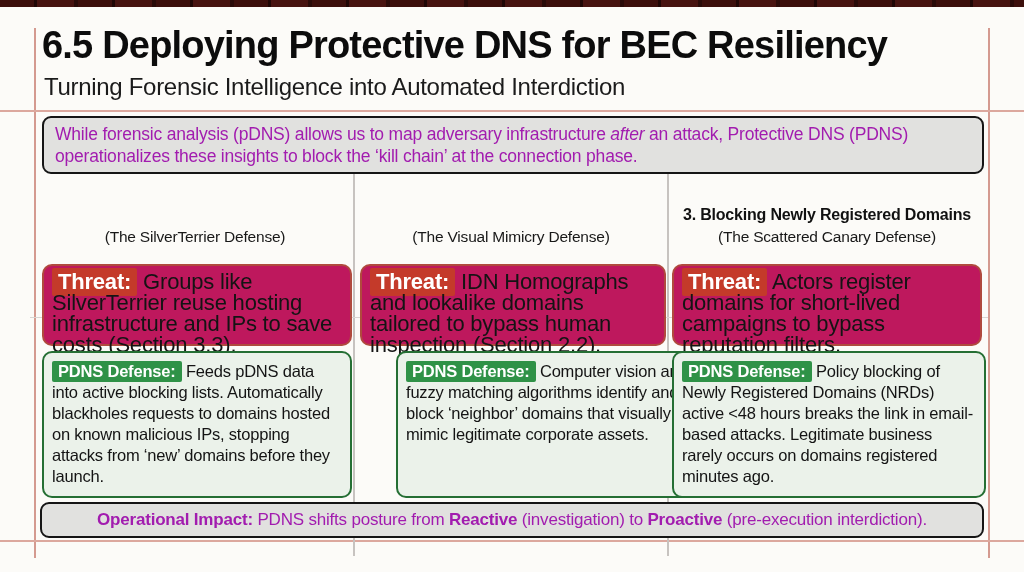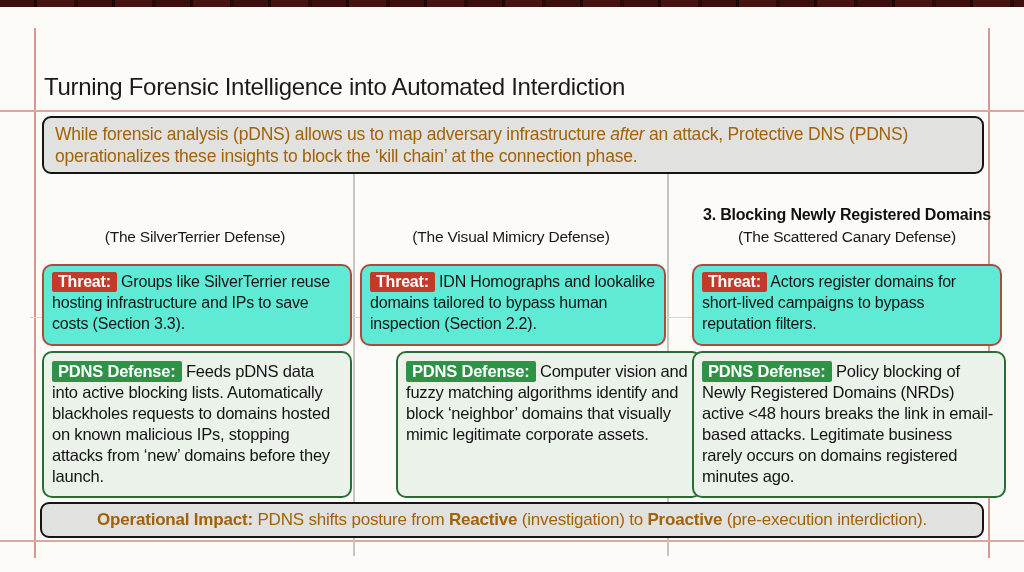--- a/index.html
+++ b/index.html
@@ -15,35 +15,35 @@
   .vline{width:2px;background:#d49a90;}
   .hline{height:2px;background:#dca89e;}
   .gline-v{width:2px;background:#c7c3c0;}
   .gline-h{height:1px;background:#d9d5d2;}
 
   .z1{position:absolute;z-index:1;}
 
   .title{left:42px;top:24px;width:940px;font-size:38px;font-weight:800;color:#0c0c0c;letter-spacing:-0.8px;}
   .subtitle{left:44px;top:73px;width:900px;font-size:24px;font-weight:400;color:#1b1b1b;letter-spacing:-0.3px;}
 
-  .panel{background:#e1e1df;border:2px solid #151515;border-radius:9px;color:#a16207;}
+  .panel{background:#e1e1df;border:2px solid #151515;border-radius:9px;color:#a21caf;}
   .intro-box{left:42px;top:116px;width:916px;padding:5px 11px;font-size:17.5px;line-height:22px;letter-spacing:-0.2px;}
   .intro-box i{font-style:italic;}
 
   .mech-header{left:360px;top:182px;width:302px;text-align:center;font-size:15.5px;font-weight:700;color:#111;}
 
   .col-title{top:206px;text-align:center;font-size:16px;font-weight:700;color:#111;letter-spacing:-0.2px;}
   .col-sub{top:228px;text-align:center;font-size:15.5px;color:#181818;letter-spacing:-0.2px;}
 
   .c1{left:42px;width:306px;}
   .c2{left:360px;width:302px;}
-  .c3{left:692px;width:310px;}
+  .c3{left:672px;width:310px;}
 
-  .tbox{top:264px;height:68px;background:#5eead4;border:2px solid #b04a3e;border-radius:10px;
-        padding:5px 8px;font-size:16px;line-height:21px;color:#141414;letter-spacing:-0.2px;}
+  .tbox{top:264px;height:68px;background:#be185d;border:2px solid #b04a3e;border-radius:10px;
+        padding:5px 8px;font-size:22px;line-height:21px;color:#141414;letter-spacing:-0.2px;}
   .dbox{top:351px;height:127px;background:#ebf2ea;border:2px solid #256f34;border-radius:10px;
         padding:8px 8px;font-size:16.5px;line-height:21px;color:#141414;letter-spacing:-0.2px;}
   .c1.tbox,.c2.tbox,.c3.tbox{width:290px;}
   .c2.tbox{width:286px;}
   .c1.dbox{width:290px;}
   .c2.dbox{width:286px;margin-left:36px;}
   .c3.dbox{width:294px;}
 
   .chip{font-weight:700;color:#ffffff;padding:1px 6px 2px 6px;border-radius:2px;
         -webkit-box-decoration-break:clone;box-decoration-break:clone;}
@@ -62,20 +62,21 @@
   <div class="top-bar"></div>
 
   <div class="guide vline" style="left:34px;top:28px;height:530px;"></div>
   <div class="guide vline" style="left:988px;top:28px;height:530px;"></div>
   <div class="guide hline" style="left:0;top:110px;width:1024px;"></div>
   <div class="guide hline" style="left:0;top:540px;width:1024px;"></div>
   <div class="guide gline-v" style="left:353px;top:172px;height:384px;"></div>
   <div class="guide gline-v" style="left:667px;top:172px;height:384px;"></div>
   <div class="guide gline-h" style="left:30px;top:317px;width:958px;"></div>
 
+  <div class="z1 title">6.5 Deploying Protective DNS for BEC Resiliency</div>
   <div class="z1 subtitle">Turning Forensic Intelligence into Automated Interdiction</div>
 
   <div class="z1 panel intro-box"><span>While forensic analysis (pDNS) allows us to map adversary infrastructure </span><i>after</i><span> an attack, Protective DNS (PDNS) operationalizes these insights to block the ‘kill chain’ at the connection phase.</span></div>
 
 
   <div class="z1 col-sub c1">(The SilverTerrier Defense)</div>
   <div class="z1 tbox c1"><span class="chip chip-red">Threat:</span> <span>Groups like SilverTerrier reuse hosting infrastructure and IPs to save costs (Section 3.3).</span></div>
   <div class="z1 dbox c1"><span class="chip chip-green">PDNS Defense:</span> <span>Feeds pDNS data into active blocking lists. Automatically blackholes requests to domains hosted on known malicious IPs, stopping attacks from ‘new’ domains before they launch.</span></div>
 
   <div class="z1 col-sub c2">(The Visual Mimicry Defense)</div>

